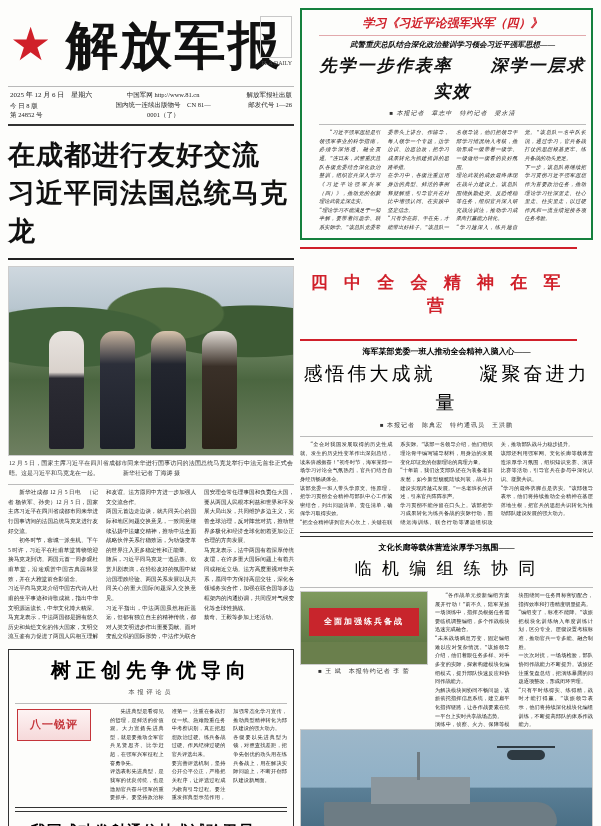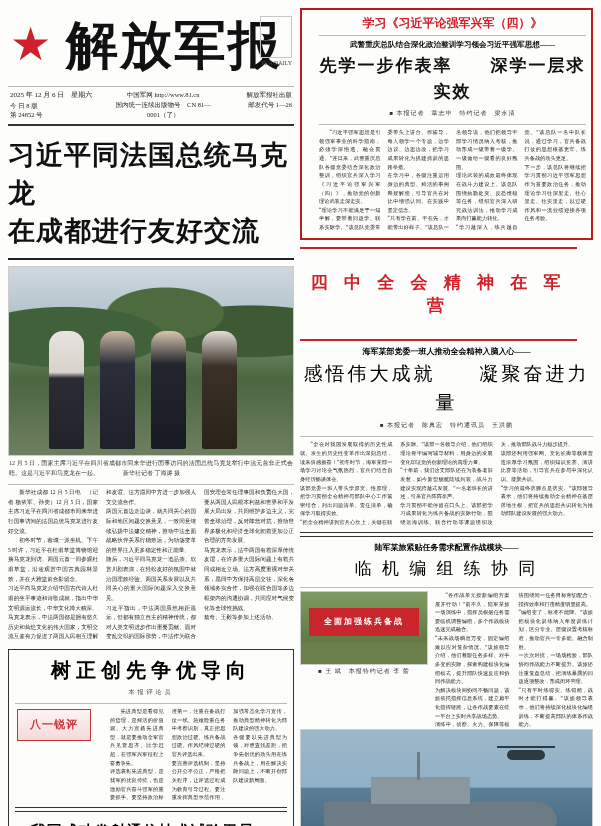--- a/index.html
+++ b/index.html
@@ -57,21 +57,21 @@
   .rule-dbl{height:3px;border-top:1px solid #333;border-bottom:1px solid #333;margin:5px 0;}
 
   .cols2{column-count:2;column-gap:9px;}
   .cols3{column-count:3;column-gap:8px;}
   .cols4{column-count:4;column-gap:7px;}
   .body-text{font-size:5.6px;line-height:1.72;text-align:justify;color:#1b1b1b;
      text-indent:2em;white-space:pre-wrap;}
   .body-text.small{font-size:5.2px;line-height:1.66;}
 
   
-  .redbox{border:2px solid #b91c1c;padding:4px 5px 6px 17px;}
+  .redbox{border:2px solid #15803d;padding:4px 5px 6px 17px;font-style:italic;}
   .redbox .kicker{
     text-align:center;font-size:12px;font-weight:bold;color:#d0202a;line-height:1.5;
     border-bottom:1px solid #e2a9ac;padding-bottom:3px;margin-bottom:3px;}
   .redbox .shoulder{text-align:center;font-size:7.6px;font-weight:bold;color:#111;line-height:1.6;}
   .redbox .maintitle{text-align:center;font-size:17px;font-weight:bold;color:#111;
      letter-spacing:2px;line-height:1.5;padding:2px 0 3px 0;}
 
   
   .band{
     text-align:center;font-size:17px;font-weight:bold;color:#d0202a;letter-spacing:6px;
@@ -132,22 +132,22 @@
         <div>中国军网 http://www.81.cn</div>
         <div>国内统一连续出版物号　CN 81—0001（了）</div>
       </div>
       <div class="blk b3">
         <div>解放军报社出版</div>
         <div>邮发代号 1—26</div>
       </div>
     </div>
 
     <div class="headline">
+      <div>在成都进行友好交流</div>
       <div>习近平同法国总统马克龙</div>
-      <div>在成都进行友好交流</div>
     </div>
     <div class="hl-rule"></div>
 
     <div class="photo photo-main">
       <div class="pm-trees"></div>
       <div class="pm-people">
         <div class="pm-p a"></div>
         <div class="pm-p b"></div>
         <div class="pm-p c"></div>
         <div class="pm-p d"></div>
@@ -219,21 +219,21 @@
       <div class="body-text small">“全会对我国发展取得的历史性成就、发生的历史性变革作出深刻总结，读来倍感振奋！”初冬时节，海军某部一场学习讨论会气氛热烈，官兵们结合自身经历畅谈体会。
 该部党委一班人带头学原文、悟原理，把学习贯彻全会精神与部队中心工作紧密结合，列出问题清单、责任清单，确保学习取得实效。
 “把全会精神讲到官兵心坎上，关键在联系实际。”该部一名领导介绍，他们组织理论骨干编写辅导材料，用身边的发展变化印证党的创新理论的真理力量。
 “十年前，我们这支部队还在为装备老旧发愁，如今新型舰艇陆续列装，战斗力建设实现跨越式发展。”一名老班长的讲述，引来官兵阵阵掌声。
 学习贯彻不能停留在口头上。该部把学习成果转化为练兵备战的实际行动，围绕远海训练、联合行动等课题组织攻关，推动部队战斗力稳步提升。
 该部还利用强军网、文化长廊等载体营造浓厚学习氛围，组织知识竞赛、演讲比赛等活动，引导官兵在参与中深化认识、凝聚共识。
 “学习的最终落脚点是落实。”该部领导表示，他们将持续推动全会精神在基层落地生根，把官兵的思想共识转化为推动部队建设发展的强大动力。</div>
     </div>
 
     <div class="rule-dbl"></div>
-    <div class="lead-shoulder">陆军某旅紧贴任务需求配置作战模块——</div>
+    <div class="lead-shoulder">文化长廊等载体营造浓厚学习氛围——</div>
     <div class="lead-title sm">临 机 编 组 练 协 同</div>
     <div class="rule-thin"></div>
 
     <div style="display:flex;gap:7px;align-items:flex-start;">
       <div style="width:128px;flex:none;">
         <div class="photo-drill">
           <div class="drill-banner">全面加强练兵备战</div>
           <div class="drill-ground"></div>
         </div>
         <div class="byline">■ 王 斌　本报特约记者 李 蕾</div>

